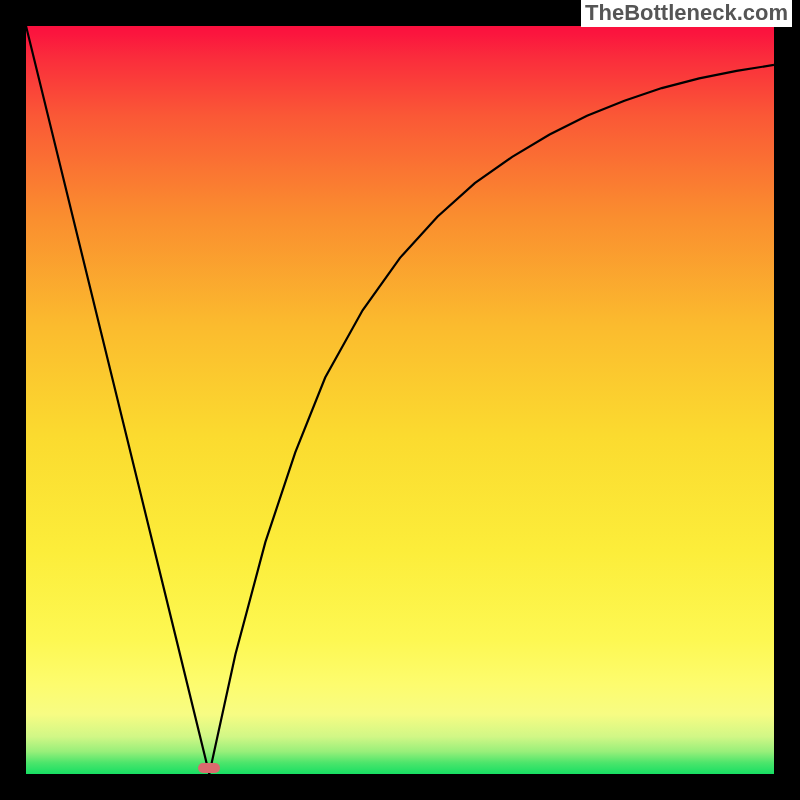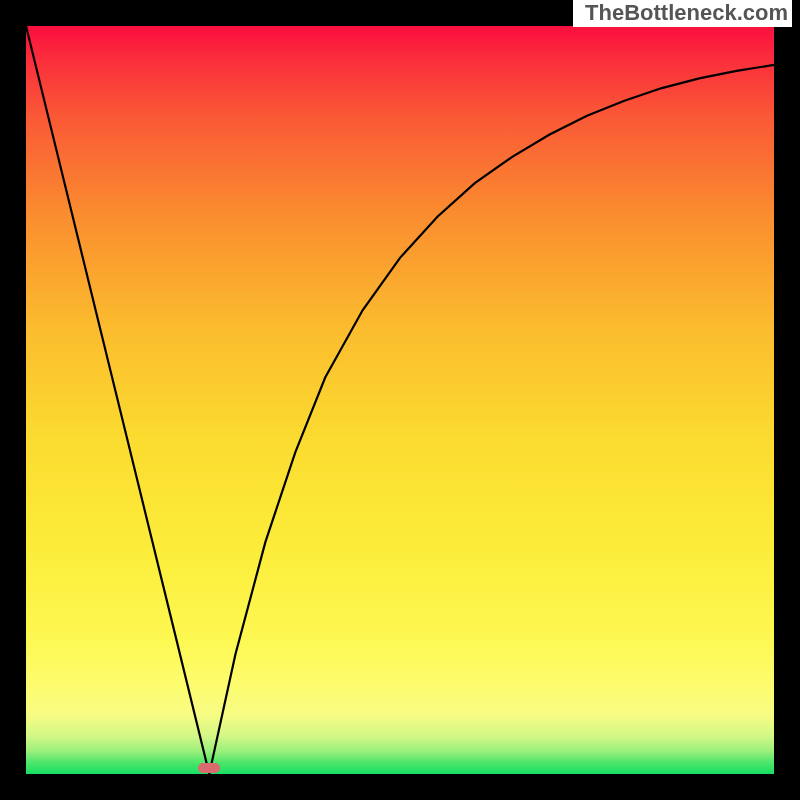--- a/index.html
+++ b/index.html
@@ -17,21 +17,21 @@
     background: #000;
   }
   .brand {
     position: absolute;
     top: 0;
     right: 8px;
     color: #555;
     font-size: 22px;
     font-weight: 600;
     background: #fff;
-    padding: 0 4px 1px 12px;
+    padding: 0 4px 1px 4px;
     z-index: 5;
   }
   .plot-wrap {
     position: absolute;
     top: 26px;
     left: 26px;
     width: 748px;
     height: 748px;
     
   }

